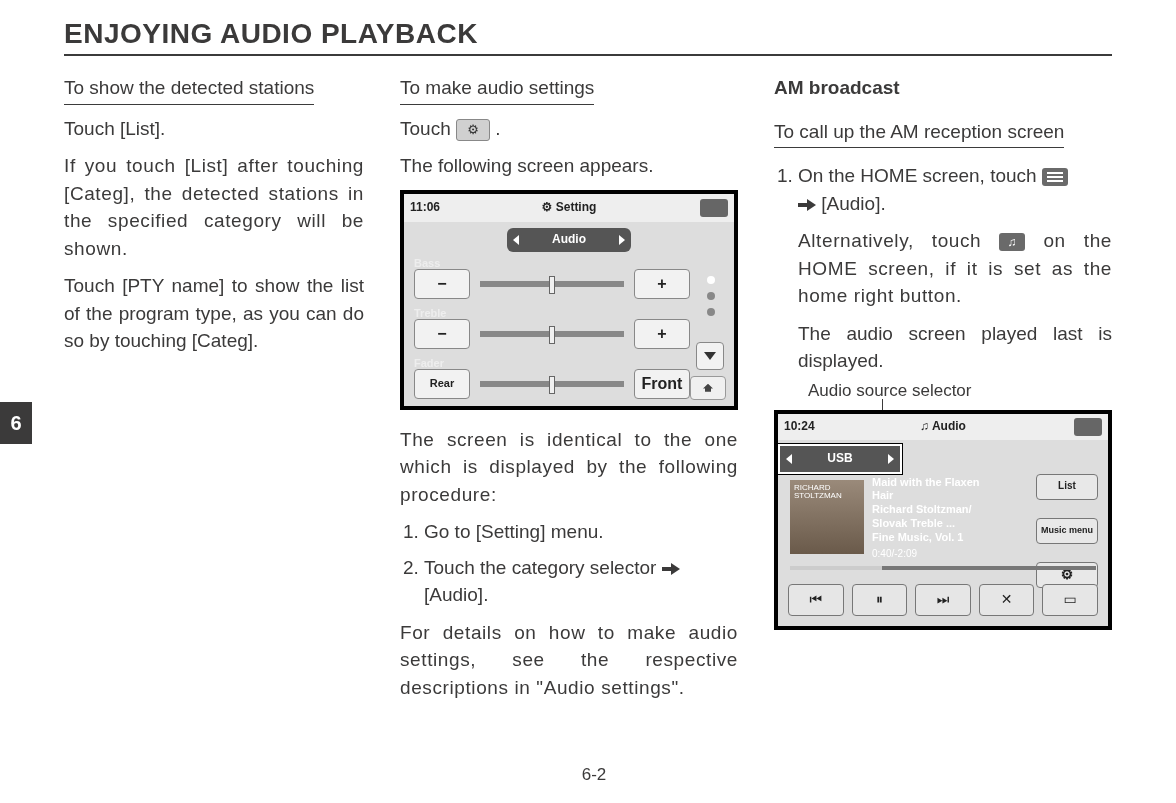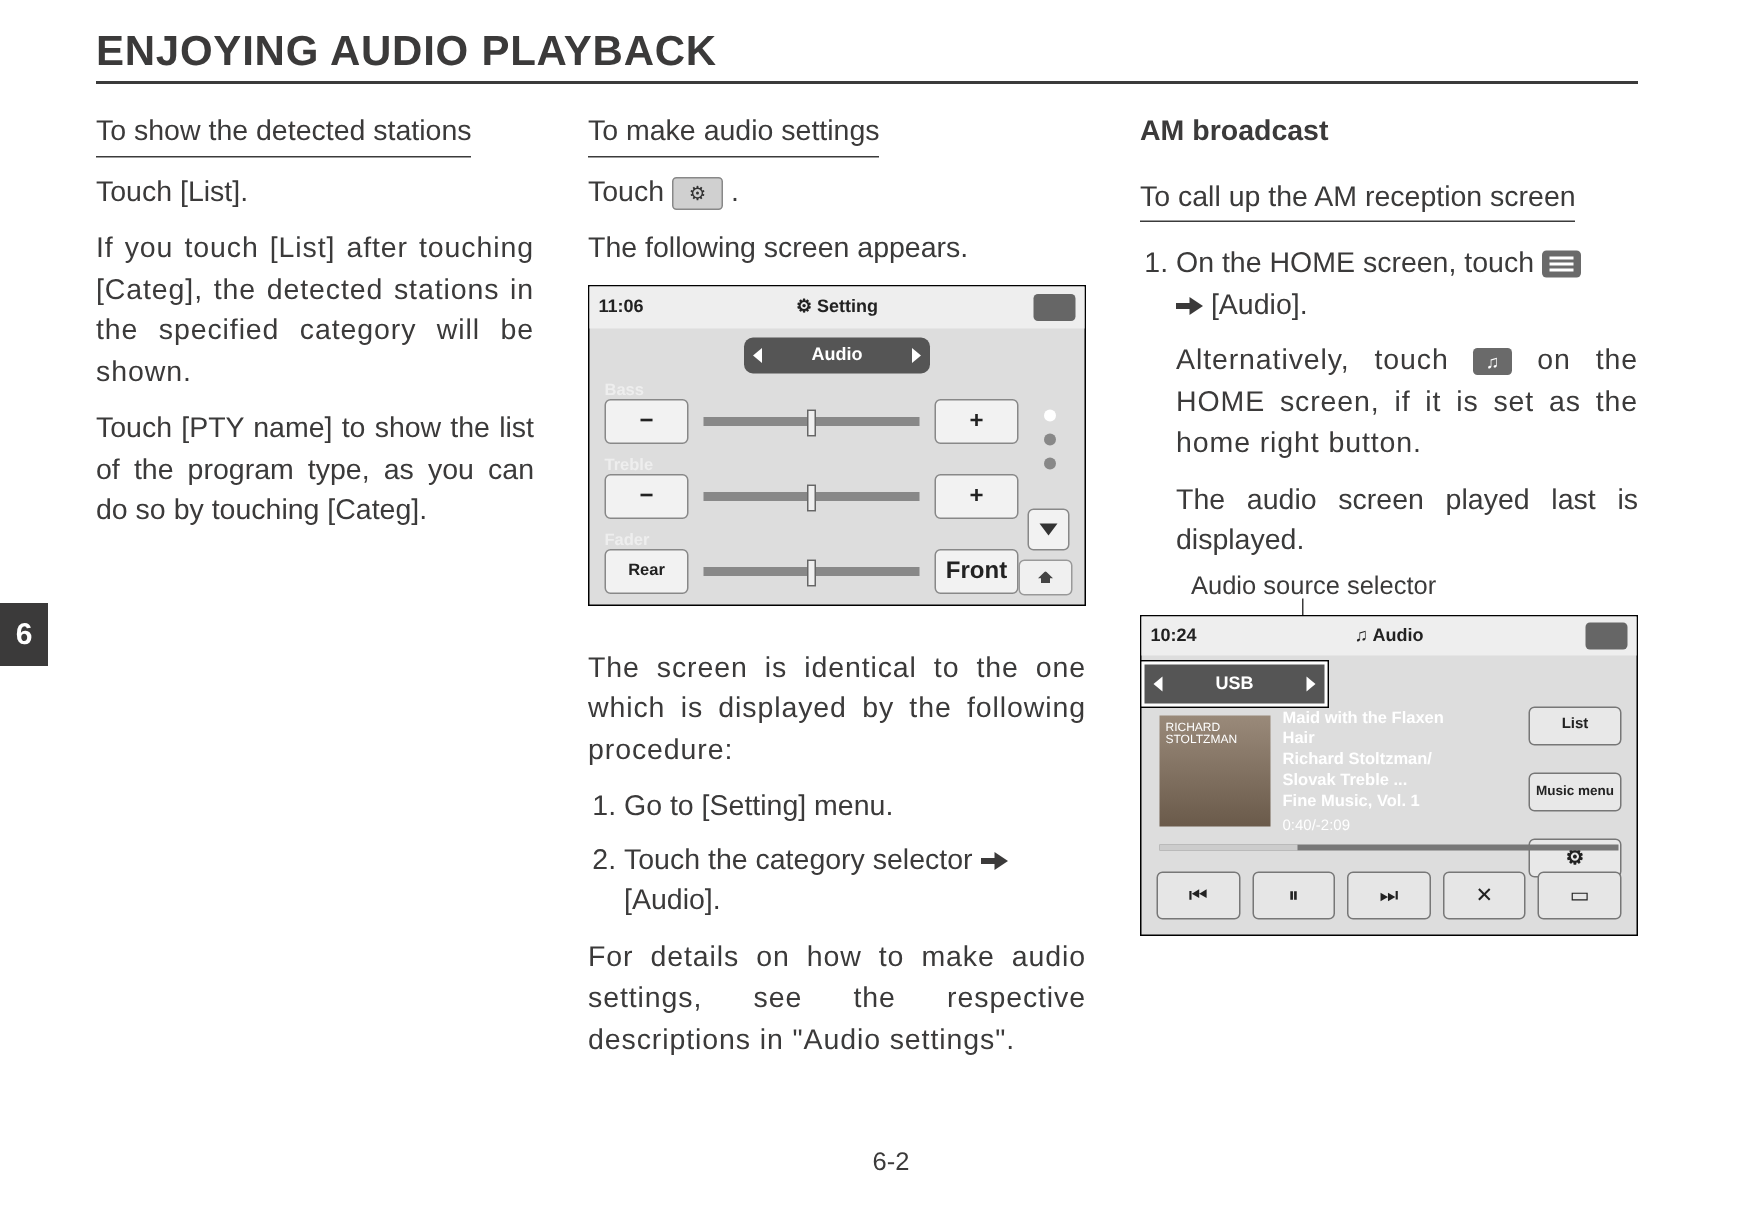--- a/index.html
+++ b/index.html
@@ -1,32 +1,32 @@
 <!DOCTYPE html>
 <html><head>
 <meta charset="utf-8">
 <style>
   html,body{margin:0;padding:0;background:#fff;font-family:Helvetica,Arial,sans-serif;color:#333;}
-  .page{width:1176px;height:803px;position:relative;box-sizing:border-box;padding:18px 84px 0 64px;}
+  .page{width:1176px;height:803px;position:relative;box-sizing:border-box;padding:18px 64px 0 64px;}
   .title{font-size:28px;font-weight:700;letter-spacing:.5px;color:#3b3a3a;margin:0 0 4px 0;}
   .title-rule{border:none;border-top:2px solid #3b3b3b;margin:0 0 18px 0;}
   .cols{display:flex;gap:36px;}
   .col{flex:1 1 0;}
   .subhead{font-size:19px;color:#3b3a3a;border-bottom:1px solid #3b3b3b;display:inline-block;padding-bottom:2px;margin-bottom:10px;}
   .body{font-size:19px;line-height:1.45;color:#3b3a3a;}
   .body p{margin:0 0 10px 0;}
   .just{text-align:justify;}
   .spaced{letter-spacing:.6px;}
   .bold{font-weight:700;}
   ol{margin:4px 0 10px 0;padding-left:24px;}
   ol li{margin-bottom:8px;}
   .indent{padding-left:24px;margin-bottom:8px;}
   .tab{position:absolute;left:0;top:402px;width:32px;height:42px;background:#3b3a3a;color:#fff;display:flex;align-items:center;justify-content:center;font-size:20px;font-weight:700;}
   .pgnum{position:absolute;left:0;right:0;bottom:18px;text-align:center;font-size:17px;color:#3b3a3a;margin-left:12px;}
-  .sshot{border:1px solid #000000;background:#ddd;position:relative;margin:6px 0 28px 0;}
+  .sshot{border:4px solid #000000;background:#ddd;position:relative;margin:6px 0 16px 0;}
   .ss1{width:330px;height:212px;}
   .ss1 .bar{position:absolute;left:0;right:0;top:0;height:28px;background:#eee;display:flex;align-items:center;justify-content:space-between;padding:0 6px;font-size:12px;font-weight:700;color:#222;}
   .ss1 .bar .center{position:absolute;left:0;right:0;text-align:center;}
   .ss1 .back{width:28px;height:18px;background:#666;border-radius:3px;position:relative;}
   .ss1 .pill{position:absolute;left:50%;top:34px;transform:translateX(-50%);width:124px;height:24px;background:#555;border-radius:6px;color:#fff;font-size:12px;font-weight:700;display:flex;align-items:center;justify-content:center;}
   .ss1 .pill::before,.ss1 .pill::after{content:"";position:absolute;top:50%;transform:translateY(-50%);width:0;height:0;border-top:5px solid transparent;border-bottom:5px solid transparent;}
   .ss1 .pill::before{left:6px;border-right:6px solid #fff;}
   .ss1 .pill::after{right:6px;border-left:6px solid #fff;}
   .ss1 .lbl{position:absolute;left:10px;color:#eee;font-size:11px;font-weight:700;}
   .ss1 .lbl.bass{top:62px;} .ss1 .lbl.treble{top:112px;} .ss1 .lbl.fader{top:162px;}

